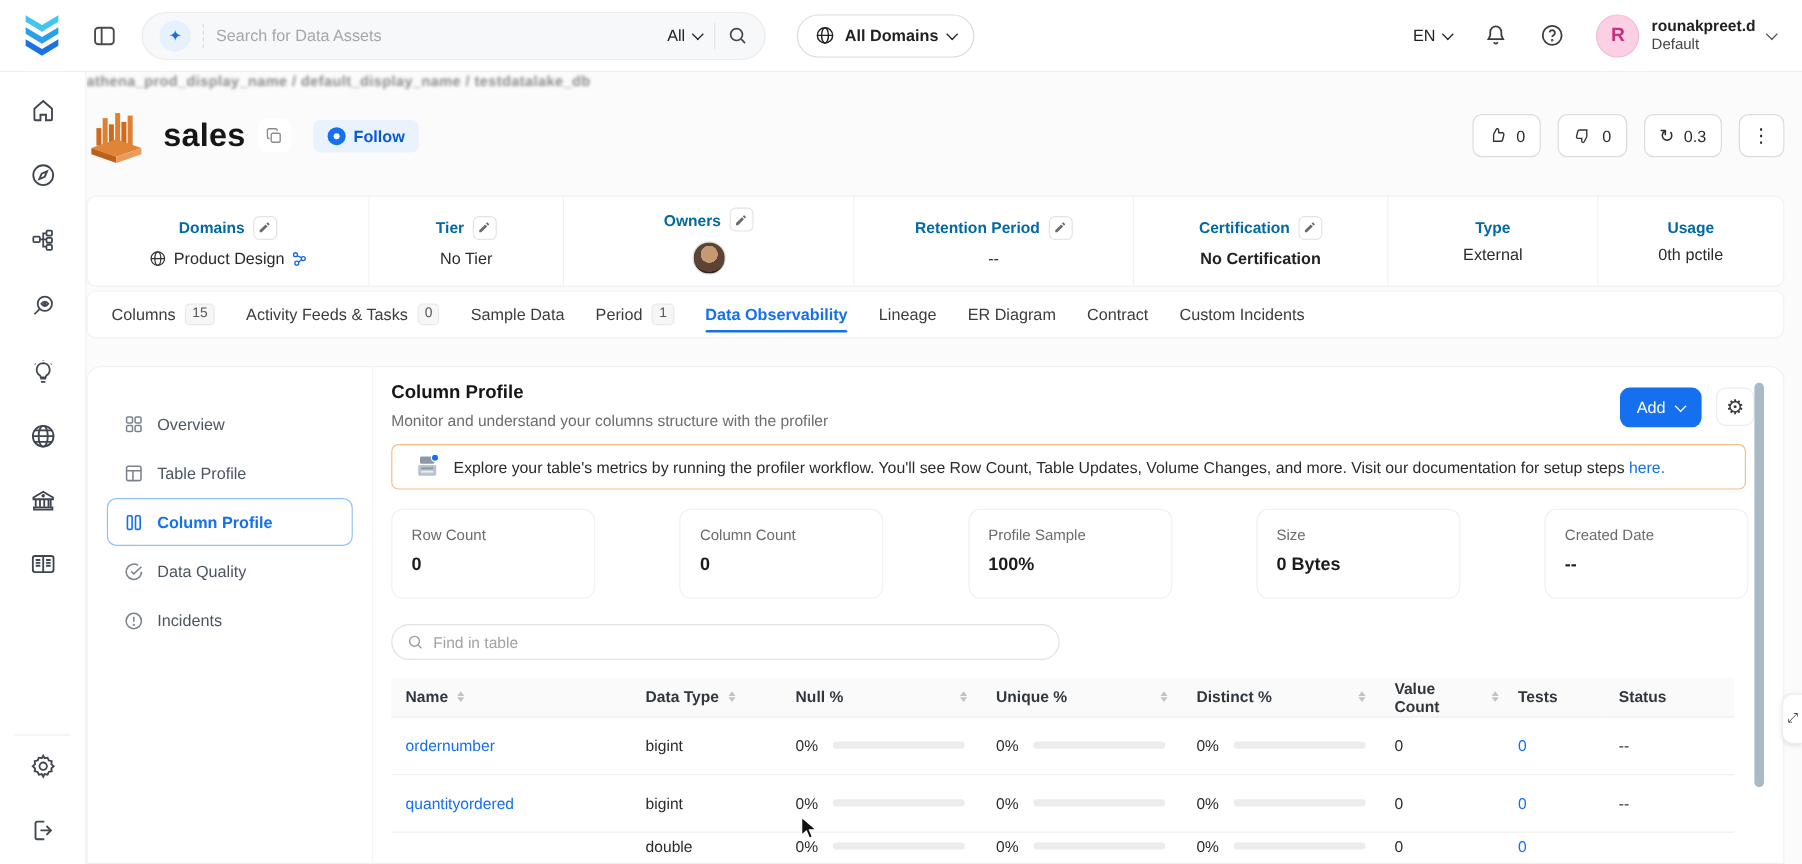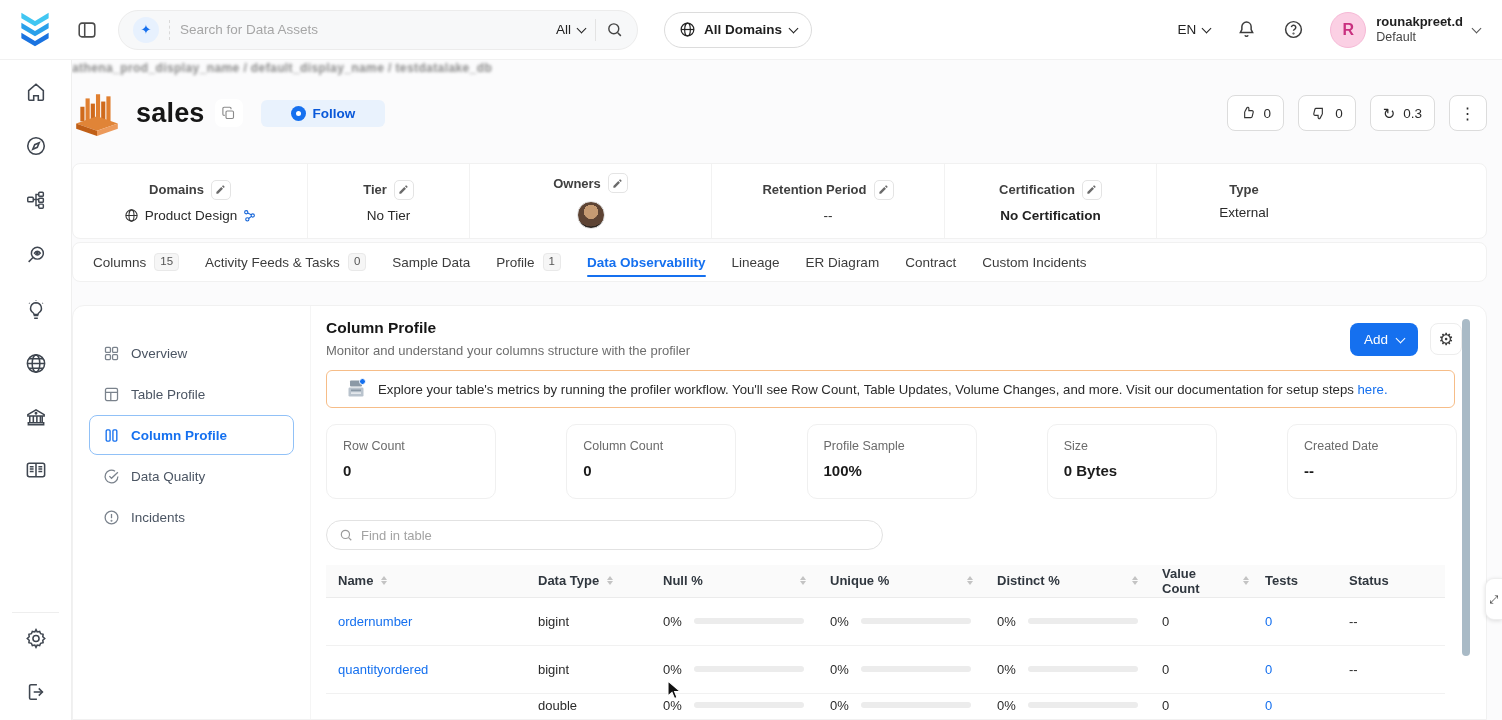--- a/index.html
+++ b/index.html
@@ -30,30 +30,30 @@
   
   .rail{position:absolute;left:0;top:60px;width:72px;height:660px;background:#fff;border-right:1px solid #efefef;z-index:4}
   .rail .ric{position:absolute;left:50%;transform:translateX(-50%);color:#3f4650;cursor:pointer}
   .rail-div{position:absolute;left:12px;right:12px;top:552px;border-top:1px solid #eee}
   
   .crumb{position:absolute;left:72px;top:61px;font-size:12px;font-weight:600;color:#8b8b8b;filter:blur(1.4px);letter-spacing:.4px}
   .titlerow{position:absolute;left:72px;top:88px;right:15px;display:flex;align-items:center}
   .entity-ic{width:50px;height:50px}
   .etitle{font-size:27px;font-weight:700;color:#161616;margin-left:14px;letter-spacing:.2px}
   .copybtn{margin-left:10px;width:28px;height:28px;border-radius:7px;background:#fff;color:#8a8a8a;cursor:pointer}
-  .followbtn{margin-left:18px;height:27px;background:#e9f2fd;border-radius:6px;display:flex;align-items:center;gap:7px;padding:0 30px;color:#0958d9;font-size:13.5px;font-weight:600;cursor:pointer}
+  .followbtn{margin-left:18px;height:27px;background:#e9f2fd;border-radius:6px;display:flex;align-items:center;gap:7px;padding:0 12px;color:#0958d9;font-size:13.5px;font-weight:600;cursor:pointer}
   .f-ic{width:15px;height:15px;border-radius:50%;background:#1570ef;position:relative}
   .f-ic::after{content:"";position:absolute;left:5px;top:5px;width:5px;height:5px;border-radius:50%;background:#fff}
   .t-actions{margin-left:auto;display:flex;gap:14px}
   .actbtn{height:36px;min-width:38px;background:#fff;border:1px solid #dcdcdc;border-radius:8px;display:flex;align-items:center;justify-content:center;gap:8px;padding:0 12px;font-size:13.5px;color:#2b2b2b;cursor:pointer}
   
   .metabar{position:absolute;left:72px;top:163px;width:1415px;height:76px;background:#fff;border:1px solid #f1f1f1;border-radius:8px;display:flex}
   .mcell{display:flex;flex-direction:column;align-items:center;justify-content:center;gap:8px;border-left:1px solid #f2f2f2}
   .mcell:first-child{border-left:none}
-  .mlabel{display:flex;align-items:center;gap:7px;font-size:13px;font-weight:600;color:#404040}
+  .mlabel{display:flex;align-items:center;gap:7px;font-size:13px;font-weight:600;color:#0369a1}
   .editbtn{width:20px;height:20px;border:1px solid #e4e4e4;border-radius:5px;background:#fff;color:#6b6b6b;cursor:pointer}
   .mval{font-size:13.5px;color:#2a2a2a;display:flex;align-items:center;gap:6px}
   .mval.bold{font-weight:600;color:#222}
   .owner-photo{width:28px;height:28px;border-radius:50%;background:radial-gradient(circle at 50% 38%,#c59a72 0 34%,#5d4333 35% 70%,#2e2620 71%);border:1px solid #e2e2e2}
   .dom-link{color:#1565d8}
   
   .tabsbar{position:absolute;left:72px;top:242px;width:1415px;height:40px;background:#fff;border:1px solid #f1f1f1;border-radius:8px;display:flex;align-items:stretch;gap:26px;padding:0 20px}
   .tab{display:flex;align-items:center;gap:8px;font-size:13.5px;color:#3c3c3c;cursor:pointer;position:relative;white-space:nowrap}
   .tab .cnt{font-size:11.5px;color:#555;background:#f6f6f6;border:1px solid #e9e9e9;border-radius:4px;padding:1px 5px;line-height:1.2}
   .tab.active{color:#1570ef;font-weight:600}
@@ -387,36 +387,42 @@
           </span>
       </span>
       <span class="mval bold">No Certification</span>
     </div>
     <div class="mcell" style="width:175px">
       <span class="mlabel">
           <span>Type</span>
         </span>
       <span class="mval">External</span>
     </div>
+    <div class="mcell" style="flex:1">
+      <span class="mlabel">
+          <span>Usage</span>
+        </span>
+      <span class="mval">0th pctile</span>
+    </div>
   </section>
 
   <nav class="tabsbar">
     <span class="tab">
         <span>Columns</span>
         <span class="cnt">15</span>
       </span>
     <span class="tab">
         <span>Activity Feeds &amp; Tasks</span>
         <span class="cnt">0</span>
       </span>
     <span class="tab">
         <span>Sample Data</span>
       </span>
     <span class="tab">
-        <span>Profile</span>
+        <span>Period</span>
         <span class="cnt">1</span>
       </span>
     <span class="tab active">
         <span>Data Observability</span>
       </span>
     <span class="tab">
         <span>Lineage</span>
       </span>
     <span class="tab">
         <span>ER Diagram</span>

